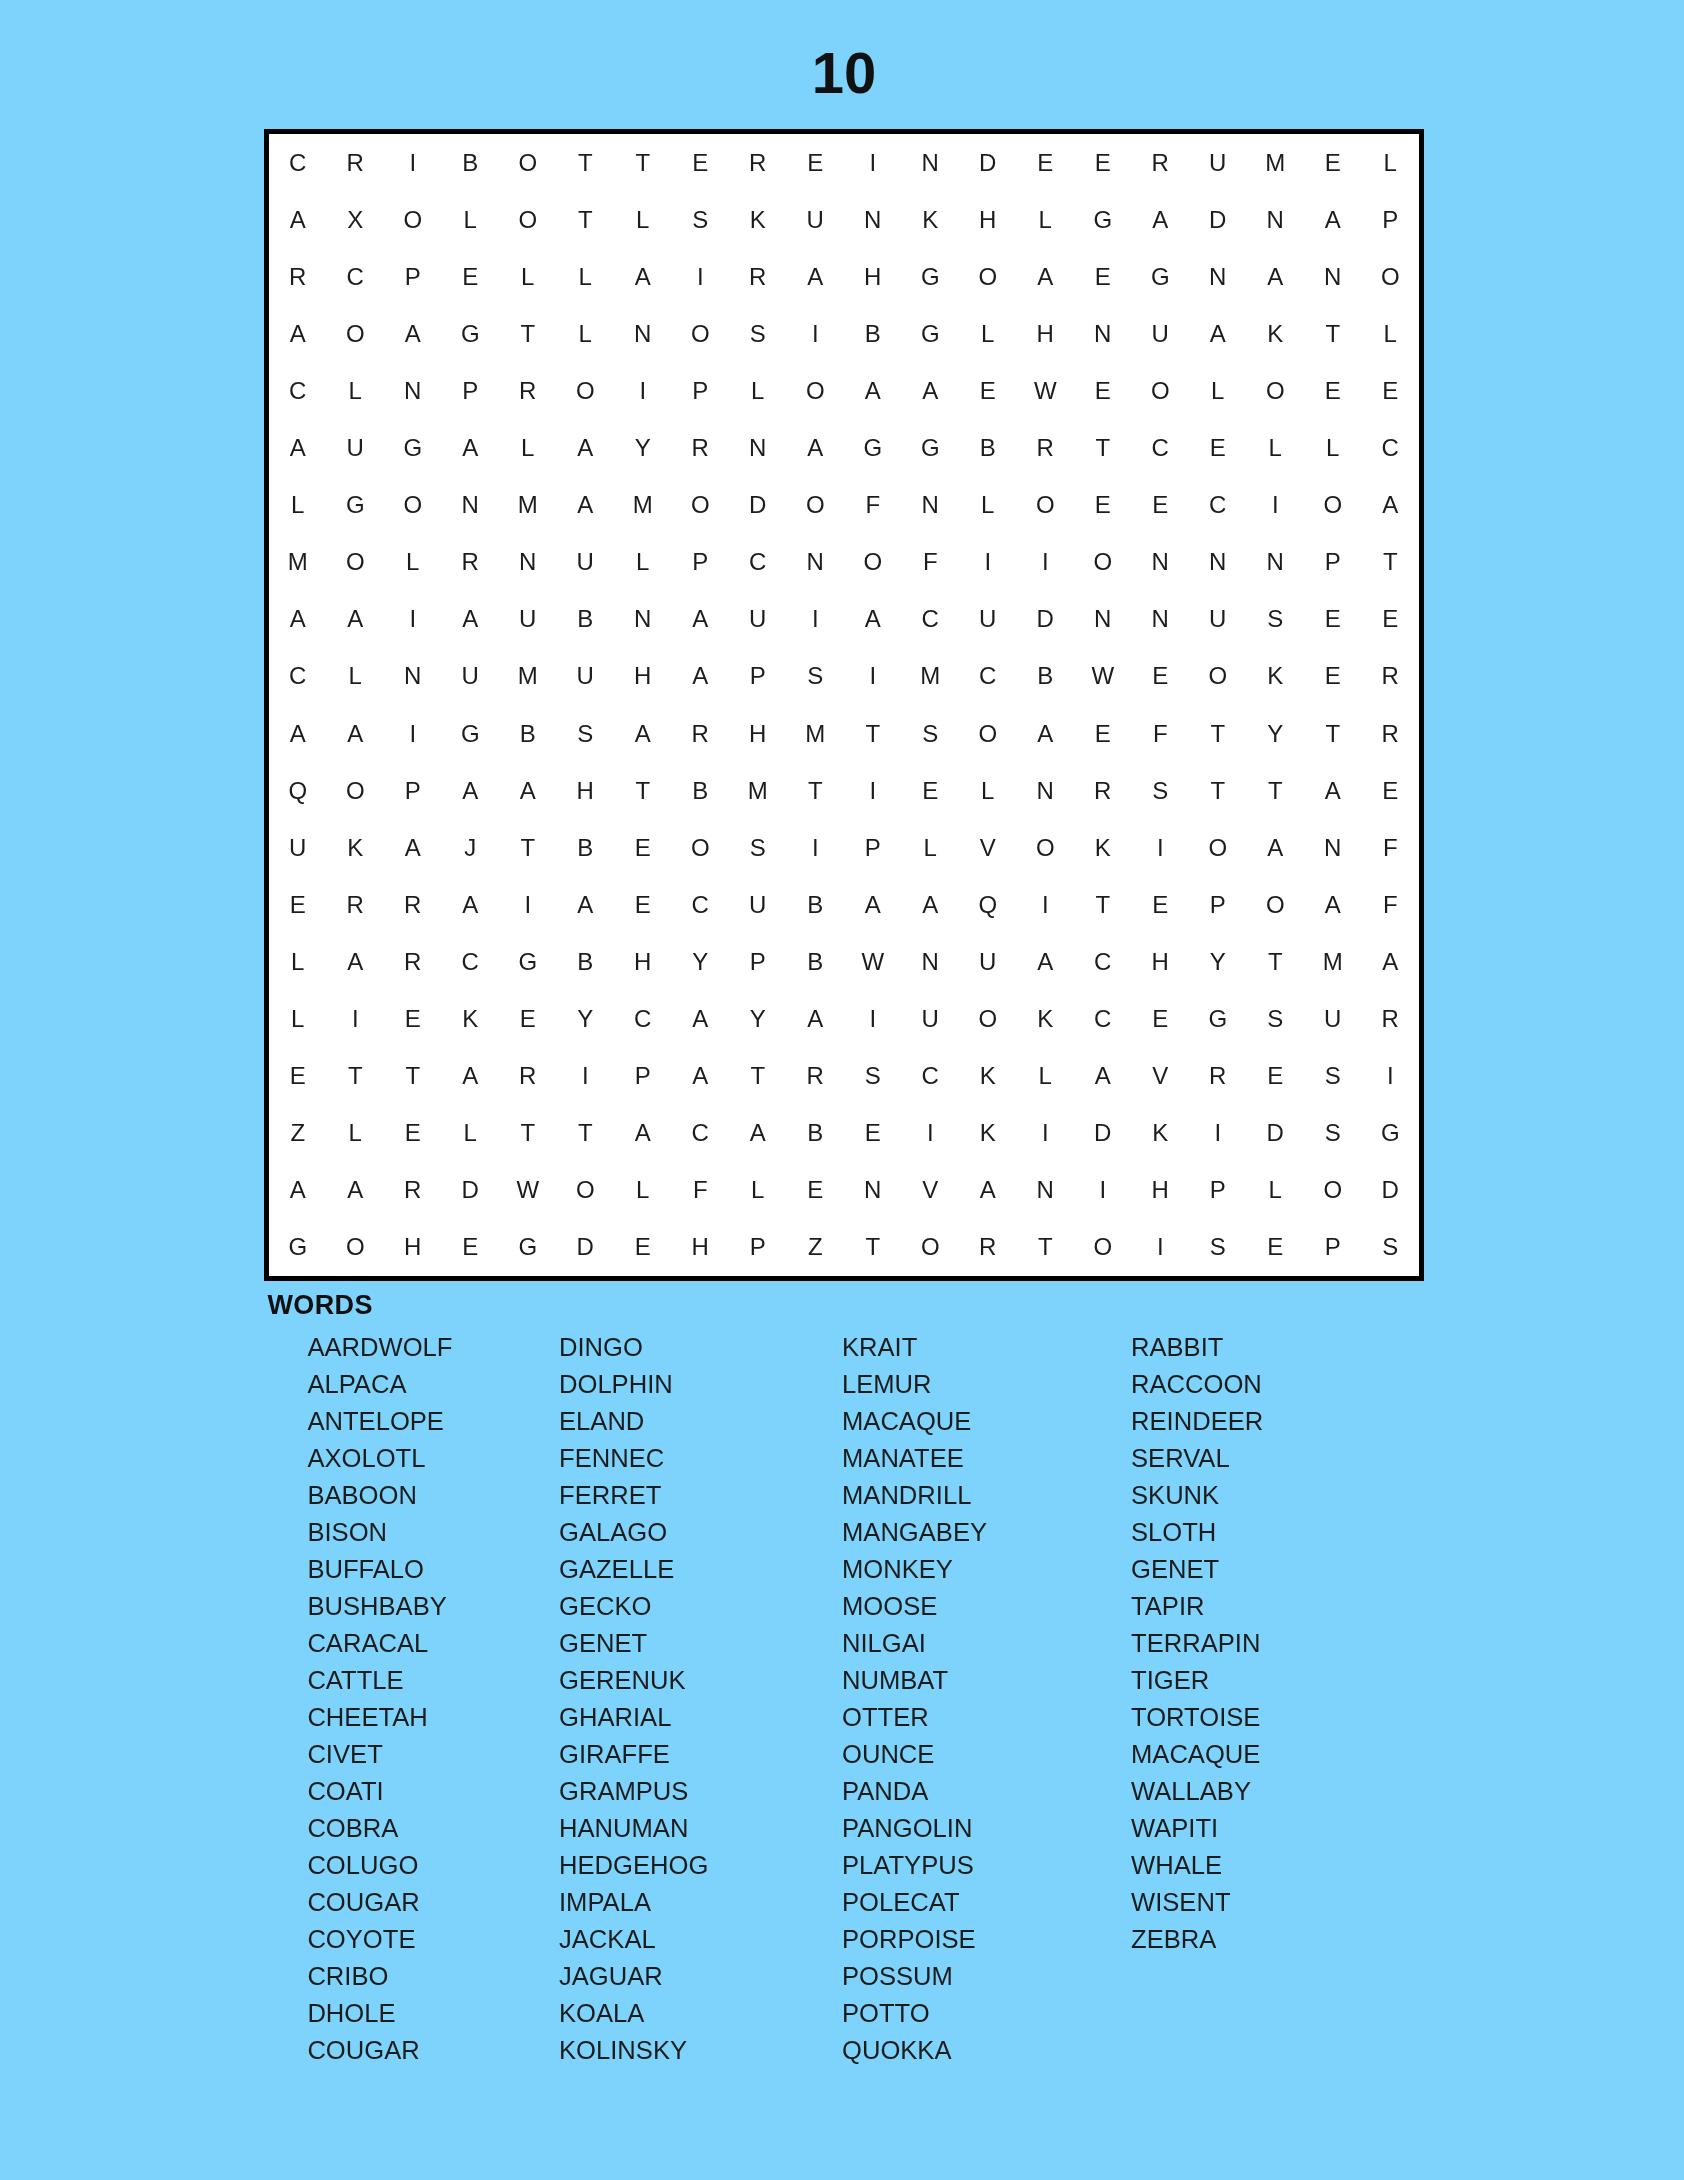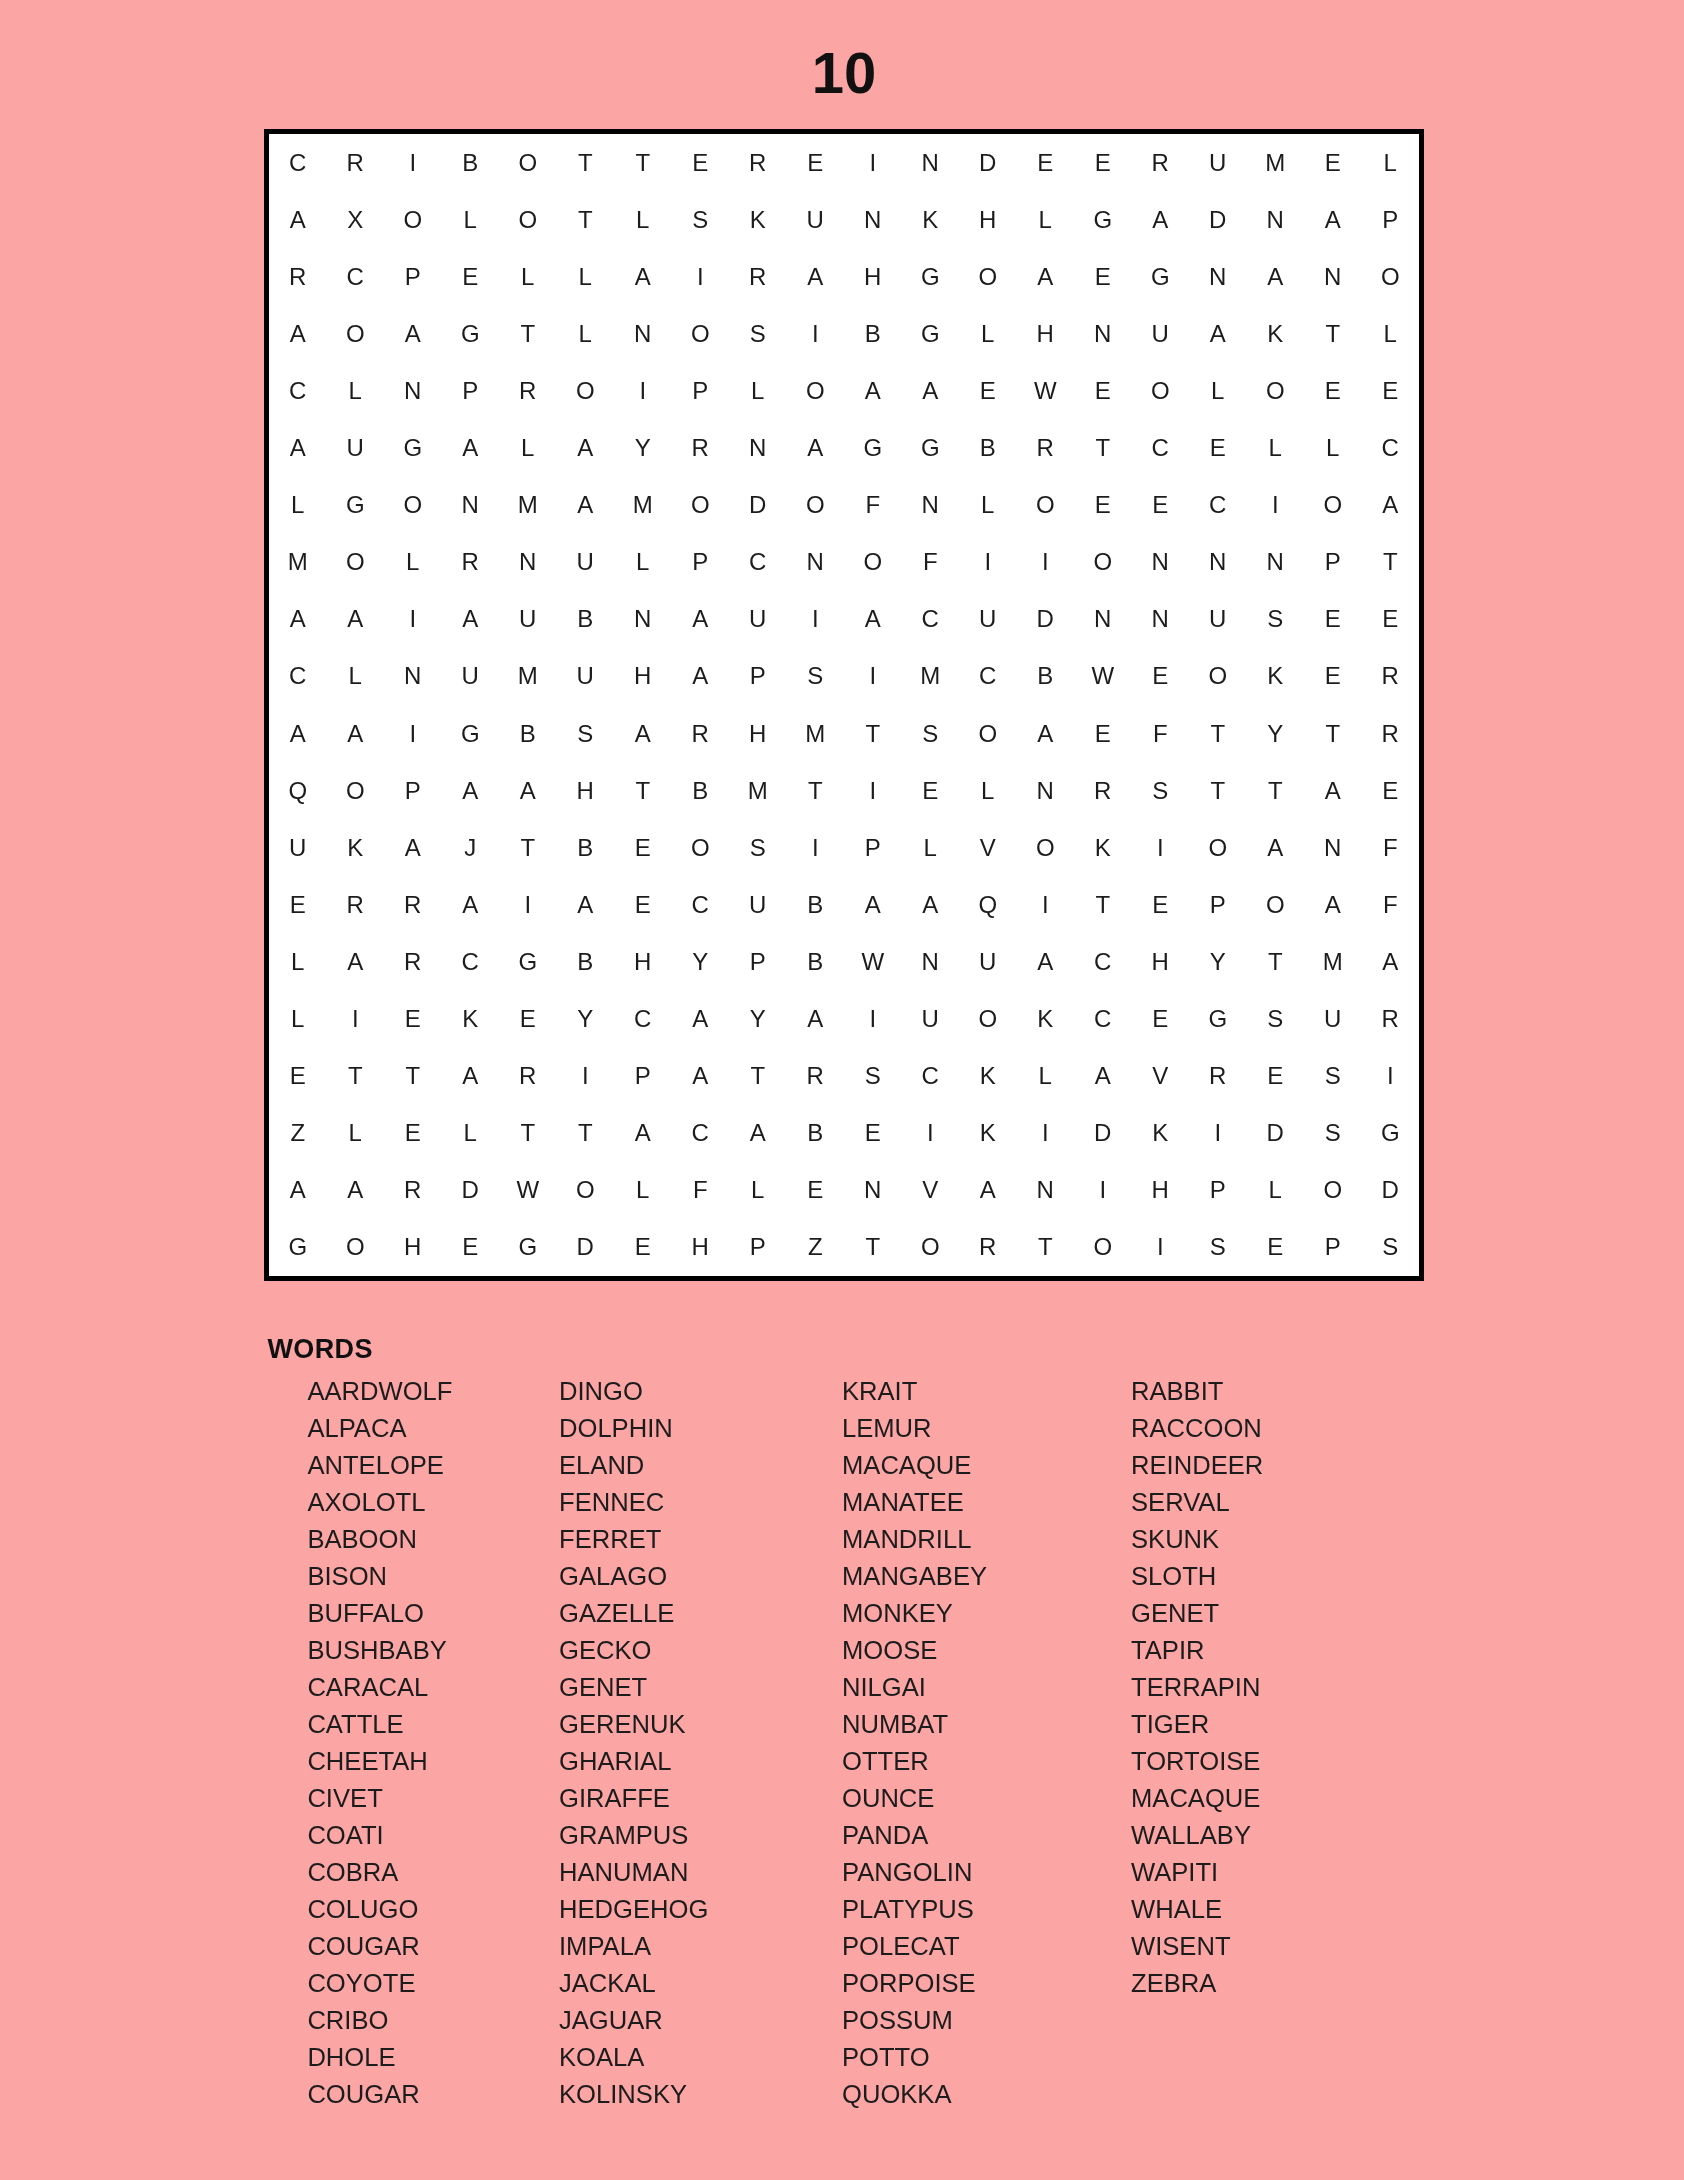--- a/index.html
+++ b/index.html
@@ -3,21 +3,21 @@
 <meta charset="utf-8">
 <style>
   * { margin: 0; padding: 0; box-sizing: border-box; }
   html, body { background: #ffffff; }
   body { font-family: "Liberation Sans", sans-serif; color: #1a1a1a; }
 
   .page {
     position: relative;
     width: 1685px;
     height: 2181px;
-    background: #fca5a5;
+    background: #7dd3fc;
     overflow: hidden;
   }
 
   .page-number {
     position: absolute;
     top: 44px;
     left: 264px;
     width: 1160px;
     text-align: center;
     font-size: 58px;
@@ -45,21 +45,21 @@
     justify-content: center;
     font-size: 24px;
     font-weight: 400;
     color: #1c1c1c;
     line-height: 1;
   }
 
   .words-section {
     position: absolute;
     left: 264px;
-    top: 1334px;
+    top: 1290px;
     width: 1244px;
     height: 801px;
   }
 
   .words-title {
     position: absolute;
     left: 3.4px;
     top: 0;
     font-size: 27px;
     font-weight: 700;

